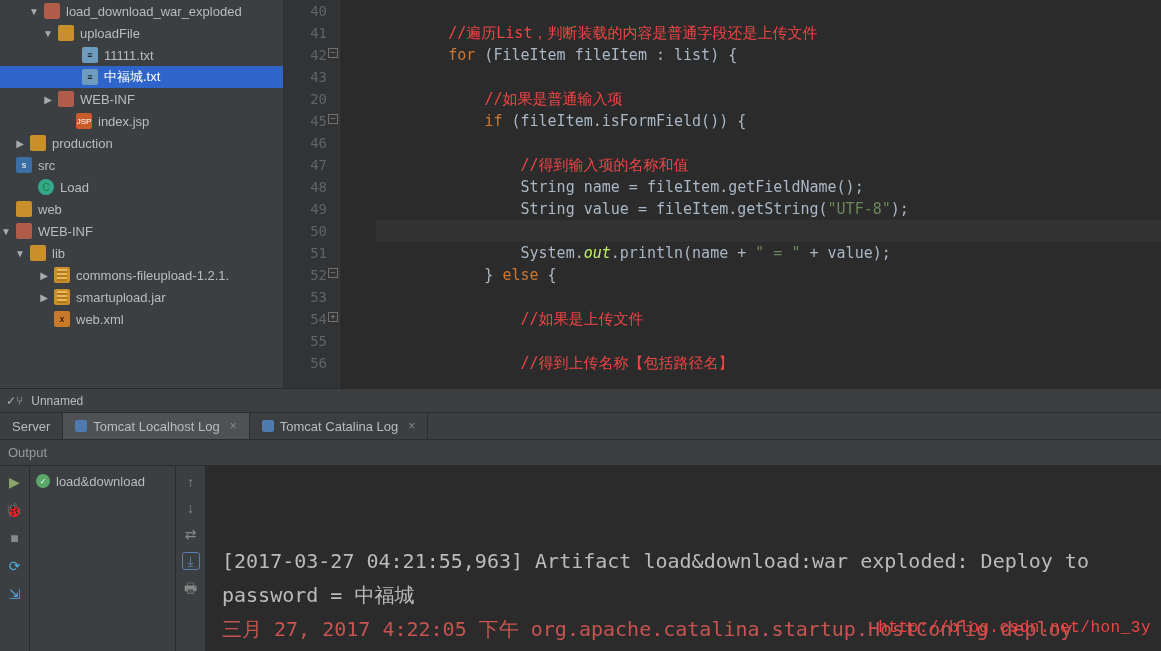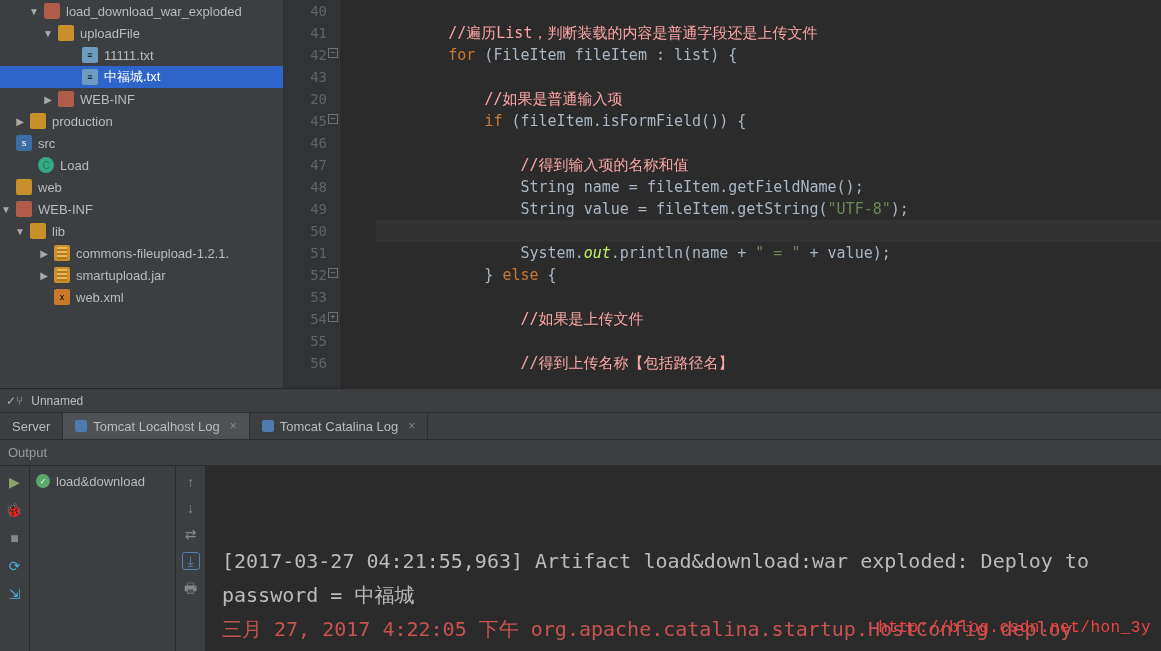--- a/index.html
+++ b/index.html
@@ -34,21 +34,21 @@
   .icon-jsp { background: #c95a2a; color: #fff; font-size: 8px; }
   .tree-label { padding-left: 2px; }
 
   .editor { flex: 1; background: #2b2b2b; display: flex; font-family: "Consolas", monospace; font-size: 15px; overflow: hidden; border-left: 1px solid #323232; }
   .gutter { width: 56px; background: #313335; color: #606366; text-align: right; padding-right: 12px; line-height: 22px; font-size: 14px; position: relative; border-right: 1px solid #3a3a3a; }
   .gutter .fold-col { position: absolute; right: 1px; top: 0; bottom: 0; width: 10px; }
   .fold-mark { position: absolute; right: 0; width: 10px; height: 10px; border: 1px solid #707070; color: #888; font-size: 8px; line-height: 8px; text-align: center; background: #313335; }
   .code { flex: 1; padding-left: 36px; line-height: 22px; white-space: pre; color: #a9b7c6; }
   .code .ln { height: 22px; }
   .current-line { background: #323232; }
-  .cm { color: #fca5a5; text-align: right; }
+  .cm { color: #ef4444; text-align: right; }
   .kw { color: #cc7832; }
   .str { color: #6a8759; }
   .fld { color: #bef264; font-style: italic; }
 
   .run-header { height: 24px; background: #3c3f41; border-top: 1px solid #282828; display: flex; align-items: center; padding-left: 6px; }
   .run-header-branch { color: #aaa; margin-right: 8px; font-size: 12px; }
   .run-label { color: #bbb; font-size: 12px; }
 
   .tabs-bar { height: 28px; background: #3c3f41; display: flex; align-items: stretch; border-top: 1px solid #2d2d2d; border-bottom: 1px solid #2d2d2d; }
   .tab-btn { display: flex; align-items: center; padding: 0 12px; color: #bbb; font-size: 13px; border-right: 1px solid #2d2d2d; gap: 6px; }
@@ -97,20 +97,25 @@
       <div class="tree-row selected" style="padding-left: 66px;">
         <span class="tree-arrow none"></span>
         <span class="tree-icon icon-file">≡</span>
         <span class="tree-label">中福城.txt</span>
       </div>
       <div class="tree-row" style="padding-left: 42px;">
         <span class="tree-arrow right"></span>
         <span class="tree-icon icon-folder-red"></span>
         <span class="tree-label">WEB-INF</span>
       </div>
+      <div class="tree-row" style="padding-left: 60px;">
+        <span class="tree-arrow none"></span>
+        <span class="tree-icon icon-jsp">JSP</span>
+        <span class="tree-label">index.jsp</span>
+      </div>
       <div class="tree-row" style="padding-left: 14px;">
         <span class="tree-arrow right"></span>
         <span class="tree-icon icon-folder"></span>
         <span class="tree-label">production</span>
       </div>
       <div class="tree-row" style="padding-left: 0px;">
         <span class="tree-arrow none"></span>
         <span class="tree-icon icon-src">s</span>
         <span class="tree-label">src</span>
       </div>

